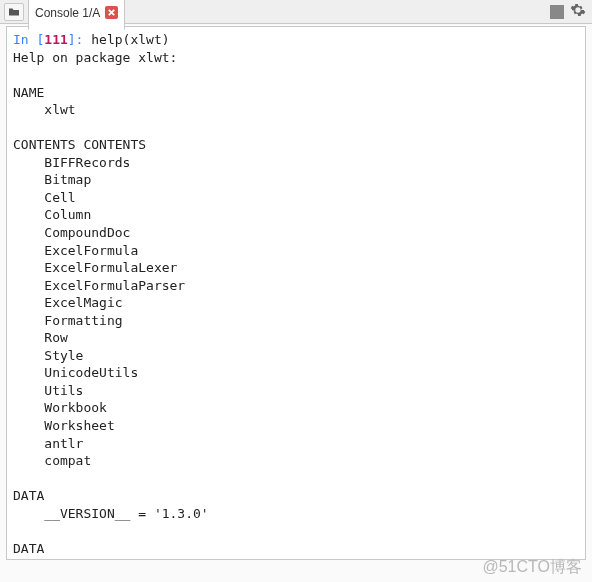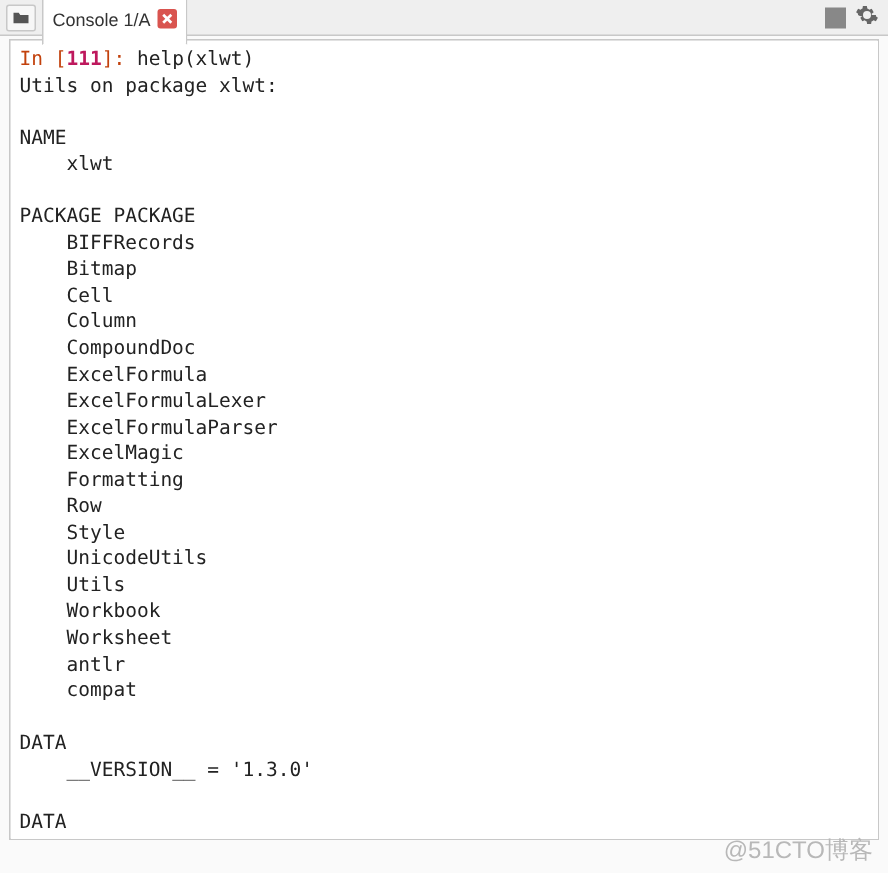--- a/index.html
+++ b/index.html
@@ -67,21 +67,21 @@
     background: #fff;
     border: 1px solid #c8c8c8;
     margin: 2px 6px 4px 6px;
     padding: 4px 6px;
     height: 534px;
     overflow: auto;
     white-space: pre;
     line-height: 1.35;
     color: #222;
   }
-  .in-prompt { color: #c2410c; }
+  .in-prompt { color: #3b82f6; }
   .in-num { color: #be185d; font-weight: bold; }
   .watermark {
     position: absolute;
     right: 10px;
     bottom: 4px;
     font-family: Arial, sans-serif;
     font-size: 16px;
     color: #b8b8b8;
   }
 </style>
@@ -106,26 +106,26 @@
     <div class="stop"></div>
     <div class="gear">
       <svg viewBox="0 0 24 24">
           <path d="M12 8a4 4 0 100 8 4 4 0 000-8zm9 4a7 7 0 01-.1 1.2l2 1.6-2 3.4-2.4-1a7 7 0 01-2 1.2l-.4 2.6h-4l-.4-2.6a7 7 0 01-2-1.2l-2.4 1-2-3.4 2-1.6A7 7 0 013 12a7 7 0 01.1-1.2l-2-1.6 2-3.4 2.4 1a7 7 0 012-1.2L7.9 3h4l.4 2.6a7 7 0 012 1.2l2.4-1 2 3.4-2 1.6c.1.4.1.8.1 1.2z"></path>
         </svg>
     </div>
   </div>
 </div>
 
 <div class="console"><span class="in-prompt">In [</span><span class="in-num">111</span><span class="in-prompt">]: </span><span>help(xlwt)</span>
-<span>Utils on package xlwt:</span>
+<span>Help on package xlwt:</span>
 
 <span>NAME</span>
     <span>xlwt</span>
 
-<span>PACKAGE PACKAGE</span>
+<span>CONTENTS CONTENTS</span>
 <span id="contents-list">    BIFFRecords
     Bitmap
     Cell
     Column
     CompoundDoc
     ExcelFormula
     ExcelFormulaLexer
     ExcelFormulaParser
     ExcelMagic
     Formatting

